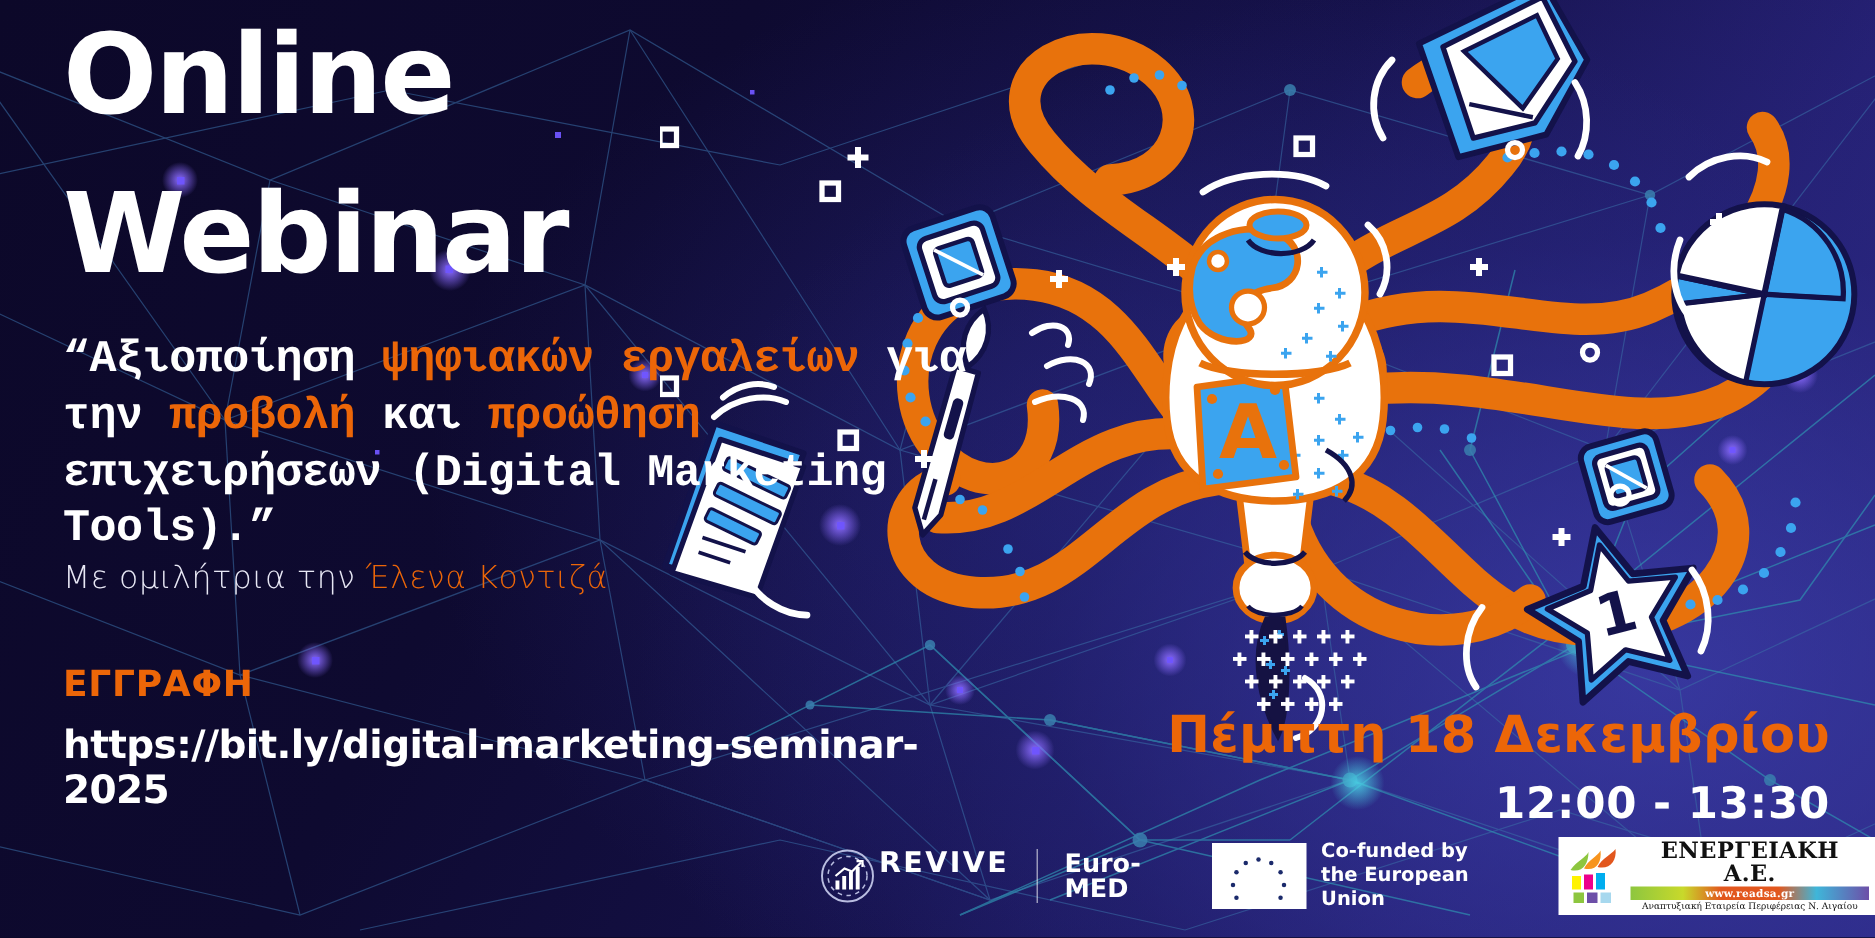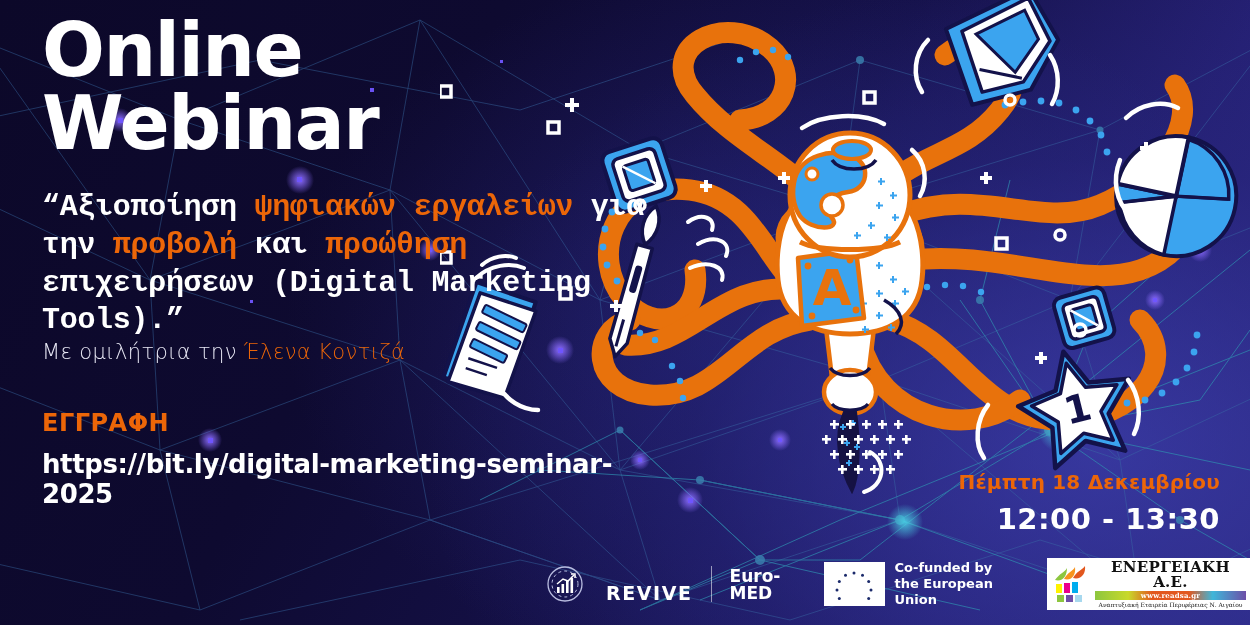--- a/index.html
+++ b/index.html
@@ -17,21 +17,21 @@
   
   #mesh { position:absolute; inset:0; width:1250px; height:625px; }
 
   
   .left { position:absolute; left:42px; top:14px; width:630px; }
 
   .title {
     color:#ffffff; font-weight:bold; font-size:74px; line-height:0.98;
     letter-spacing:-1.5px; font-family:"DejaVu Sans", sans-serif;
   }
-  .title .l2 { display:block; }
+  .title .l2 { display:block;margin-top:33px; }
 
   .quote {
     margin-top:30px; font-size:30px; line-height:1.26; color:#ffffff;
     font-weight:bold; font-family:Liberation Mono, monospace; letter-spacing:-0.3px;
   }
   .quote .hl { color:#ec6608; }
 
   .speaker {
     font-size:21px; color:#e8e8f5; font-weight:300;
     font-family:"DejaVu Sans", sans-serif; letter-spacing:0.4px;
@@ -43,34 +43,34 @@
     font-family:"DejaVu Sans", sans-serif; letter-spacing:0.5px;
   }
   .reg-url {
     margin-top:12px; font-size:26px; font-weight:bold; color:#ffffff;
     font-family:"DejaVu Sans", sans-serif; letter-spacing:-0.4px;
   }
 
   
   .when { position:absolute; right:30px; top:470px; text-align:right; }
   .when .date {
-    font-size:20px; font-weight:bold; color:#ec6608;
+    font-size:34px; font-weight:bold; color:#ec6608;
     font-family:"DejaVu Sans", sans-serif; letter-spacing:0.2px;
   }
   .when .time {
     margin-top:8px; font-size:29px; font-weight:bold; color:#ffffff;
     font-family:"DejaVu Sans", sans-serif; letter-spacing:0.5px;
   }
 
   
   .footer {
     position:absolute; left:545px; bottom:12px; height:58px;
     display:flex; align-items:center; gap:0px;
   }
-  .revive { display:flex; align-items:flex-end; gap:21px; }
+  .revive { display:flex; align-items:flex-start; gap:1px; }
   .revive-word {
     color:#ffffff; font-weight:bold; font-size:19px; letter-spacing:1.6px;
     font-family:"DejaVu Sans", sans-serif;
   }
   .vdiv { width:1px; height:36px; background:rgba(255,255,255,0.55); margin:0 18px; }
   .interreg { line-height:1; }
   .interreg .i1 {
     color:#ffffff; font-weight:bold; font-size:29px; letter-spacing:-1px;
     font-family:"DejaVu Sans", sans-serif; display:block;
   }

